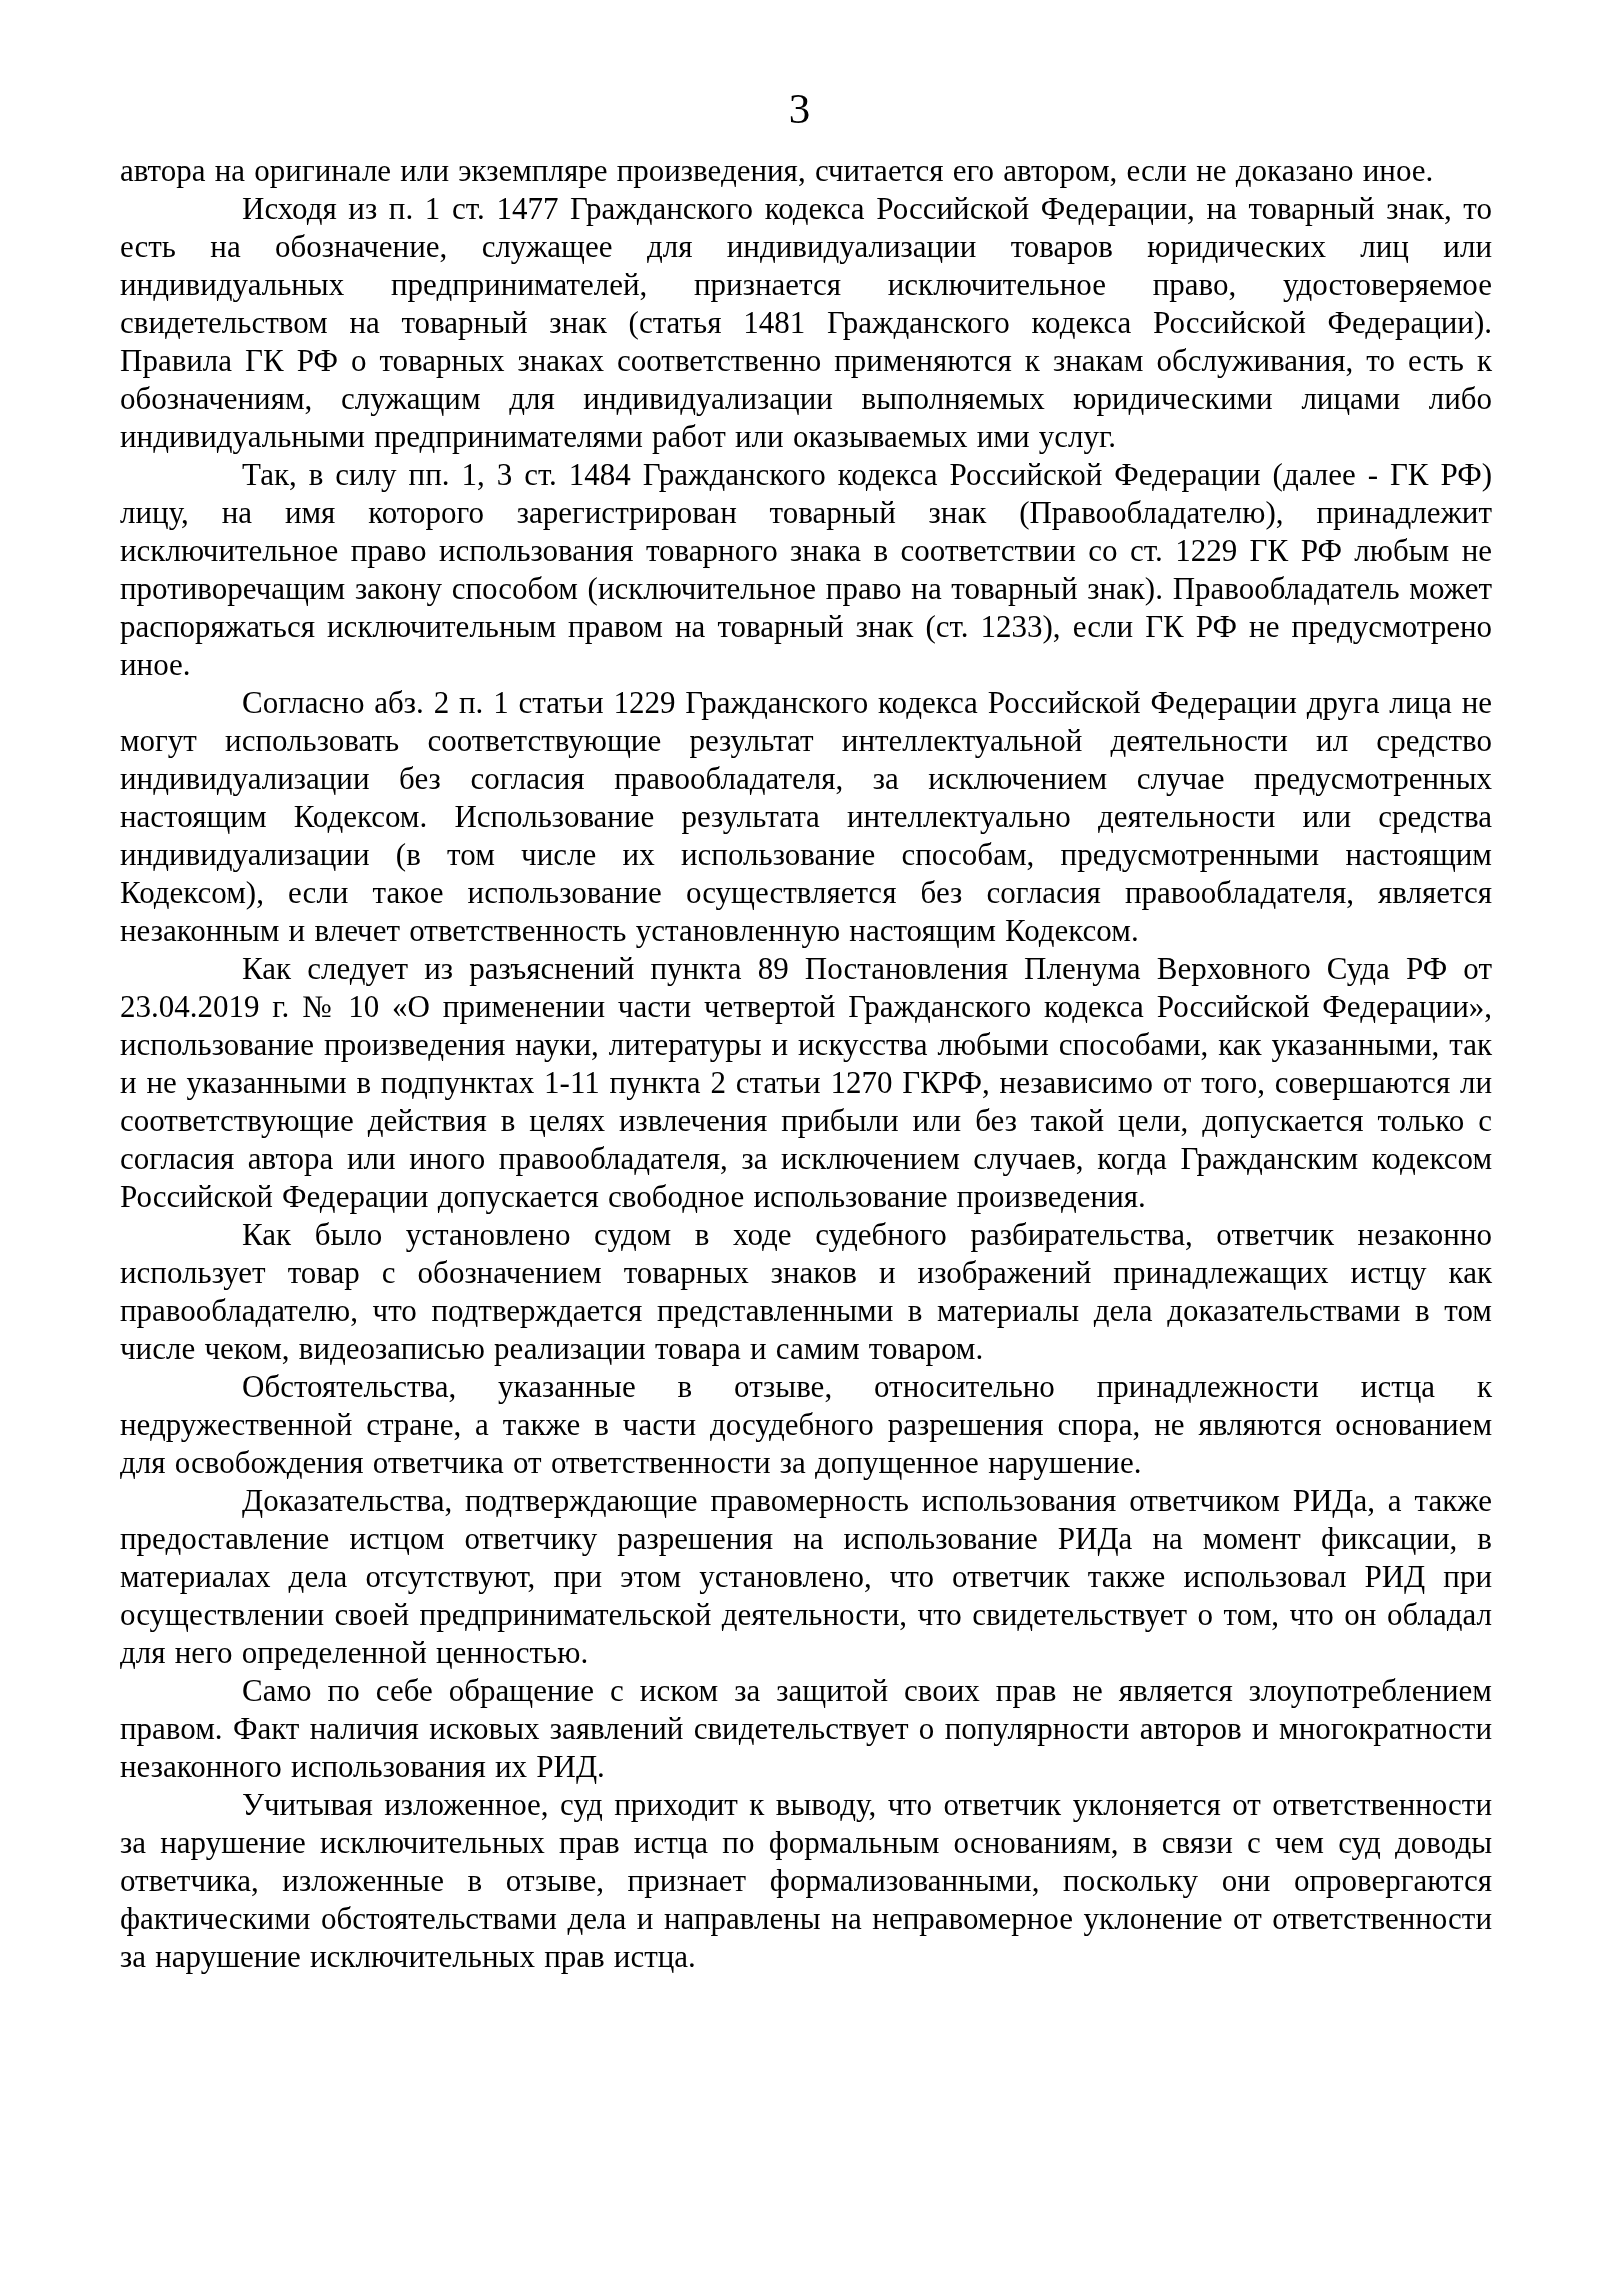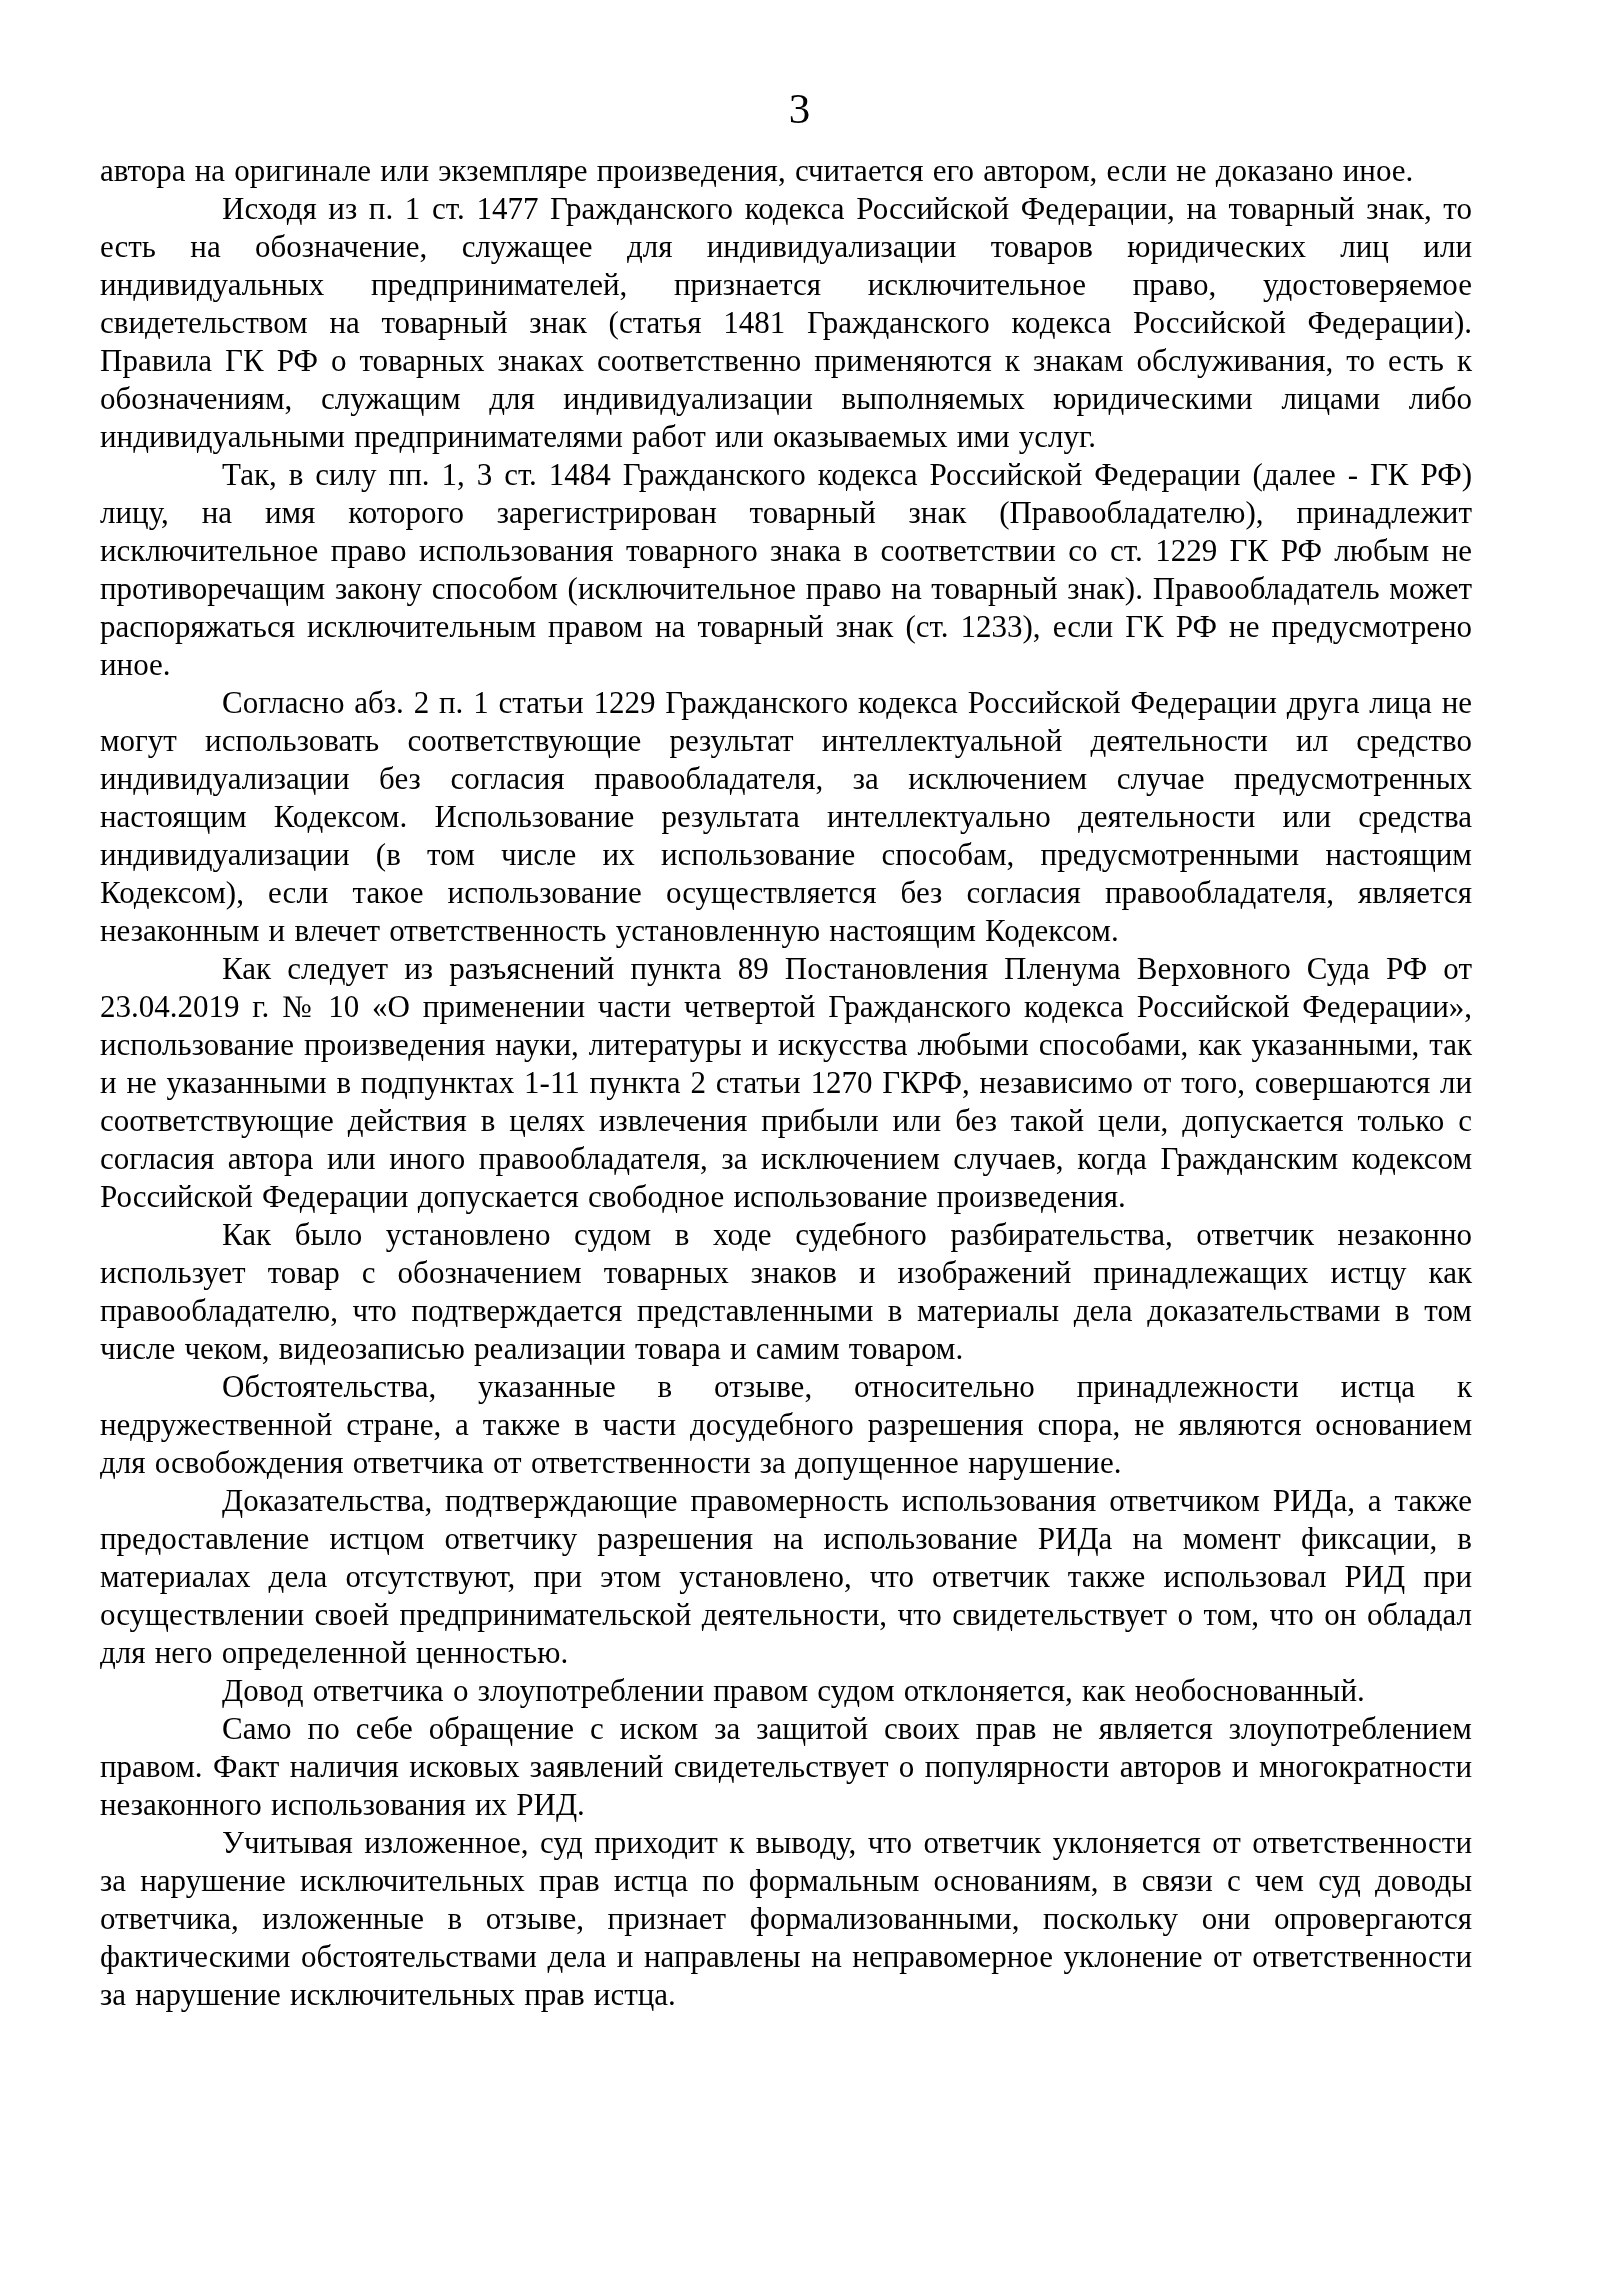--- a/index.html
+++ b/index.html
@@ -22,21 +22,21 @@
     left: 0;
     width: 1600px;
     text-align: center;
     font-size: 43px;
     line-height: 45px;
     letter-spacing: 1px;
   }
   .doc-body {
     position: absolute;
     top: 152px;
-    left: 100px;
+    left: 120px;
     width: 1372px;
     font-size: 31px;
     line-height: 38px;
     text-align: justify;
     word-spacing: 1.5px;
   }
   .doc-body p {
     margin: 0;
     padding: 0;
     text-indent: 122px;
@@ -53,18 +53,17 @@
 
   <div class="doc-body">
     <p class="continued">автора на оригинале или экземпляре произведения, считается его автором, если не доказано иное.</p>
     <p>Исходя из п. 1 ст. 1477 Гражданского кодекса Российской Федерации, на товарный знак, то есть на обозначение, служащее для индивидуализации товаров юридических лиц или индивидуальных предпринимателей, признается исключительное право, удостоверяемое свидетельством на товарный знак (статья 1481 Гражданского кодекса Российской Федерации). Правила ГК РФ о товарных знаках соответственно применяются к знакам обслуживания, то есть к обозначениям, служащим для индивидуализации выполняемых юридическими лицами либо индивидуальными предпринимателями работ или оказываемых ими услуг.</p>
     <p>Так, в силу пп. 1, 3 ст. 1484 Гражданского кодекса Российской Федерации (далее - ГК РФ) лицу, на имя которого зарегистрирован товарный знак (Правообладателю), принадлежит исключительное право использования товарного знака в соответствии со ст. 1229 ГК РФ любым не противоречащим закону способом (исключительное право на товарный знак). Правообладатель может распоряжаться исключительным правом на товарный знак (ст. 1233), если ГК РФ не предусмотрено иное.</p>
     <p>Согласно абз. 2 п. 1 статьи 1229 Гражданского кодекса Российской Федерации друга лица не могут использовать соответствующие результат интеллектуальной деятельности ил средство индивидуализации без согласия правообладателя, за исключением случае предусмотренных настоящим Кодексом. Использование результата интеллектуально деятельности или средства индивидуализации (в том числе их использование способам, предусмотренными настоящим Кодексом), если такое использование осуществляется без согласия правообладателя, является незаконным и влечет ответственность установленную настоящим Кодексом.</p>
     <p>Как следует из разъяснений пункта 89 Постановления Пленума Верховного Суда РФ от 23.04.2019 г. № 10 «О применении части четвертой Гражданского кодекса Российской Федерации», использование произведения науки, литературы и искусства любыми способами, как указанными, так и не указанными в подпунктах 1-11 пункта 2 статьи 1270 ГКРФ, независимо от того, совершаются ли соответствующие действия в целях извлечения прибыли или без такой цели, допускается только с согласия автора или иного правообладателя, за исключением случаев, когда Гражданским кодексом Российской Федерации допускается свободное использование произведения.</p>
     <p>Как было установлено судом в ходе судебного разбирательства, ответчик незаконно использует товар с обозначением товарных знаков и изображений принадлежащих истцу как правообладателю, что подтверждается представленными в материалы дела доказательствами в том числе чеком, видеозаписью реализации товара и самим товаром.</p>
     <p>Обстоятельства, указанные в отзыве, относительно принадлежности истца к недружественной стране, а также в части досудебного разрешения спора, не являются основанием для освобождения ответчика от ответственности за допущенное нарушение.</p>
     <p>Доказательства, подтверждающие правомерность использования ответчиком РИДа, а также предоставление истцом ответчику разрешения на использование РИДа на момент фиксации, в материалах дела отсутствуют, при этом установлено, что ответчик также использовал РИД при осуществлении своей предпринимательской деятельности, что свидетельствует о том, что он обладал для него определенной ценностью.</p>
-    <p>Довод ответчика о злоупотреблении правом судом отклоняется, как необоснованный.</p>
     <p>Само по себе обращение с иском за защитой своих прав не является злоупотреблением правом. Факт наличия исковых заявлений свидетельствует о популярности авторов и многократности незаконного использования их РИД.</p>
     <p>Учитывая изложенное, суд приходит к выводу, что ответчик уклоняется от ответственности за нарушение исключительных прав истца по формальным основаниям, в связи с чем суд доводы ответчика, изложенные в отзыве, признает формализованными, поскольку они опровергаются фактическими обстоятельствами дела и направлены на неправомерное уклонение от ответственности за нарушение исключительных прав истца.</p>
   </div>
 </div>
 
 
 </body></html>

